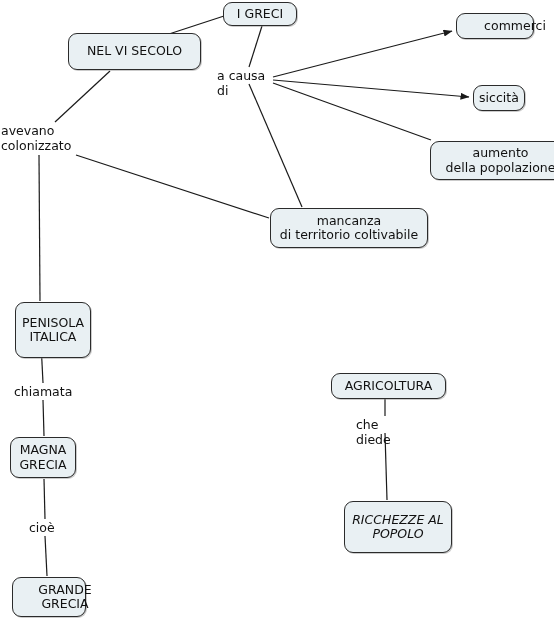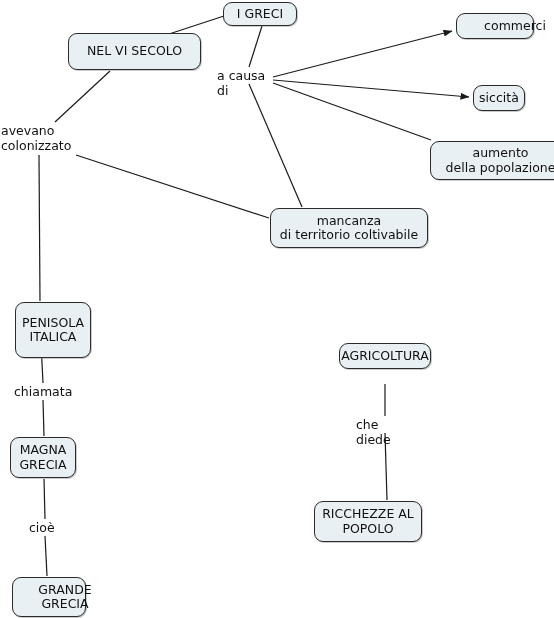--- a/index.html
+++ b/index.html
@@ -87,22 +87,22 @@
       <div class="node" style="left: 430px; top: 141px; width: 141px; height: 39px;">aumento
 della popolazione</div>
       <div class="node" style="left: 270px; top: 208px; width: 158px; height: 40px;">mancanza
 di territorio coltivabile</div>
       <div class="node" style="left: 15px; top: 302px; width: 76px; height: 56px;">PENISOLA
 ITALICA</div>
       <div class="node" style="left: 10px; top: 437px; width: 66px; height: 41px;">MAGNA
 GRECIA</div>
       <div class="node" style="left: 12px; top: 577px; width: 74px; height: 40px; padding-left: 32px;">GRANDE
 GRECIA</div>
-      <div class="node" style="left: 331px; top: 343px; width: 92px; height: 26px; margin-left: 8px;">AGRICOLTURA</div>
-      <div class="node" style="left: 314px; top: 501px; width: 108px; height: 41px;">RICCHEZZE AL
+      <div class="node" style="left: 331px; top: 373px; width: 115px; height: 26px;">AGRICOLTURA</div>
+      <div class="node" style="left: 344px; top: 501px; width: 108px; height: 52px; font-style: italic;">RICCHEZZE AL
 POPOLO</div>
     </div>
   <div id="label-layer">
       <div class="linklabel" style="left: 217px; top: 69px; width: 56px;">a causa di</div>
       <div class="linklabel" style="left: 1px; top: 124px; width: 74px;">avevano
 colonizzato</div>
       <div class="linklabel" style="left: 14px; top: 385px; width: 56px;">chiamata</div>
       <div class="linklabel" style="left: 29px; top: 521px; width: 32px;">cioè</div>
       <div class="linklabel" style="left: 356px; top: 418px; width: 58px;">che diede</div>
     </div>

